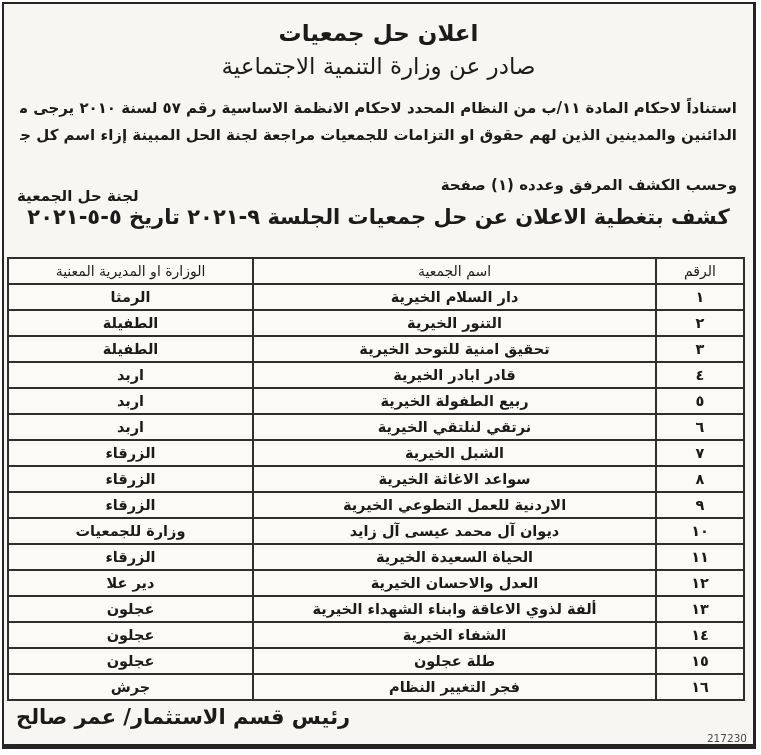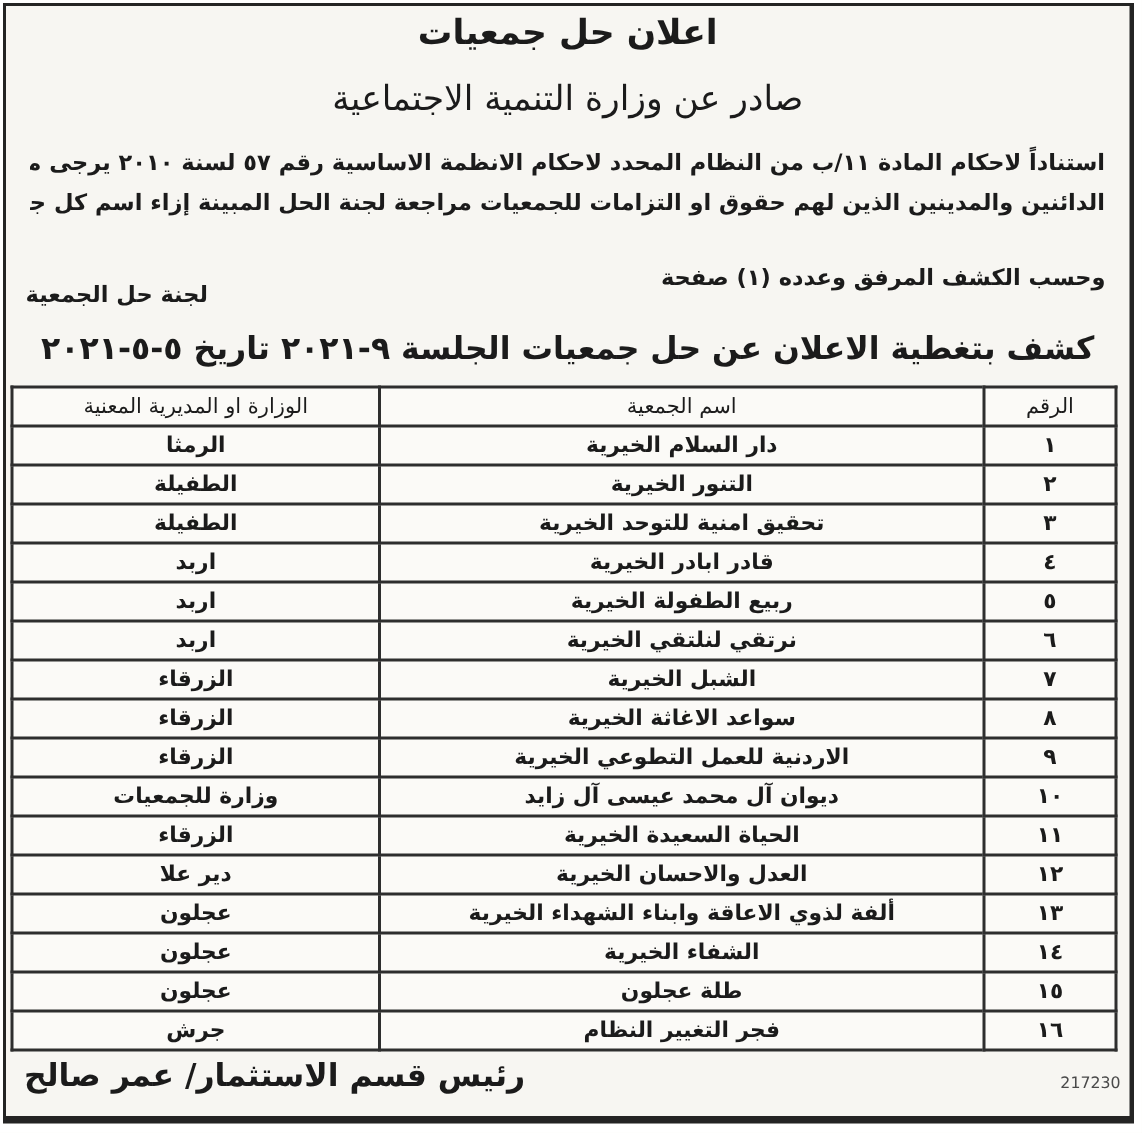--- a/index.html
+++ b/index.html
@@ -20,21 +20,21 @@
     box-sizing: border-box;
     background: #f7f6f2;
     border: 2px solid #242424;
     border-right-width: 3px;
     border-bottom-width: 5px;
     direction: rtl;
     color: #1b1b1b;
   }
   .doc-title {
     position: absolute;
-    top: 5px;
+    top: 16px;
     left: 0;
     width: 100%;
     text-align: center;
     font-size: 23px;
     font-weight: 700;
     white-space: nowrap;
   }
   .doc-subtitle {
     position: absolute;
     top: 49px;
@@ -72,21 +72,21 @@
     position: absolute;
     top: 183px;
     left: 13px;
     font-size: 15px;
     font-weight: 700;
     white-space: nowrap;
     text-align: right;
   }
   .table-title {
     position: absolute;
-    top: 216px;
+    top: 201px;
     left: 0;
     width: 100%;
     text-align: center;
     font-size: 21px;
     font-weight: 700;
     white-space: nowrap;
   }
   table.assoc-table {
     position: absolute;
     top: 253px;
@@ -124,21 +124,21 @@
     top: 701px;
     left: 12px;
     font-size: 21px;
     font-weight: 700;
     white-space: nowrap;
     direction: rtl;
   }
   .ref-number {
     position: absolute;
     right: 6px;
-    bottom: 16px;
+    bottom: 0px;
     font-size: 10.5px;
     font-weight: 400;
     color: #4a4a4a;
     direction: ltr;
     text-align: center;
   }
 </style>
 </head>
 <body>
 

